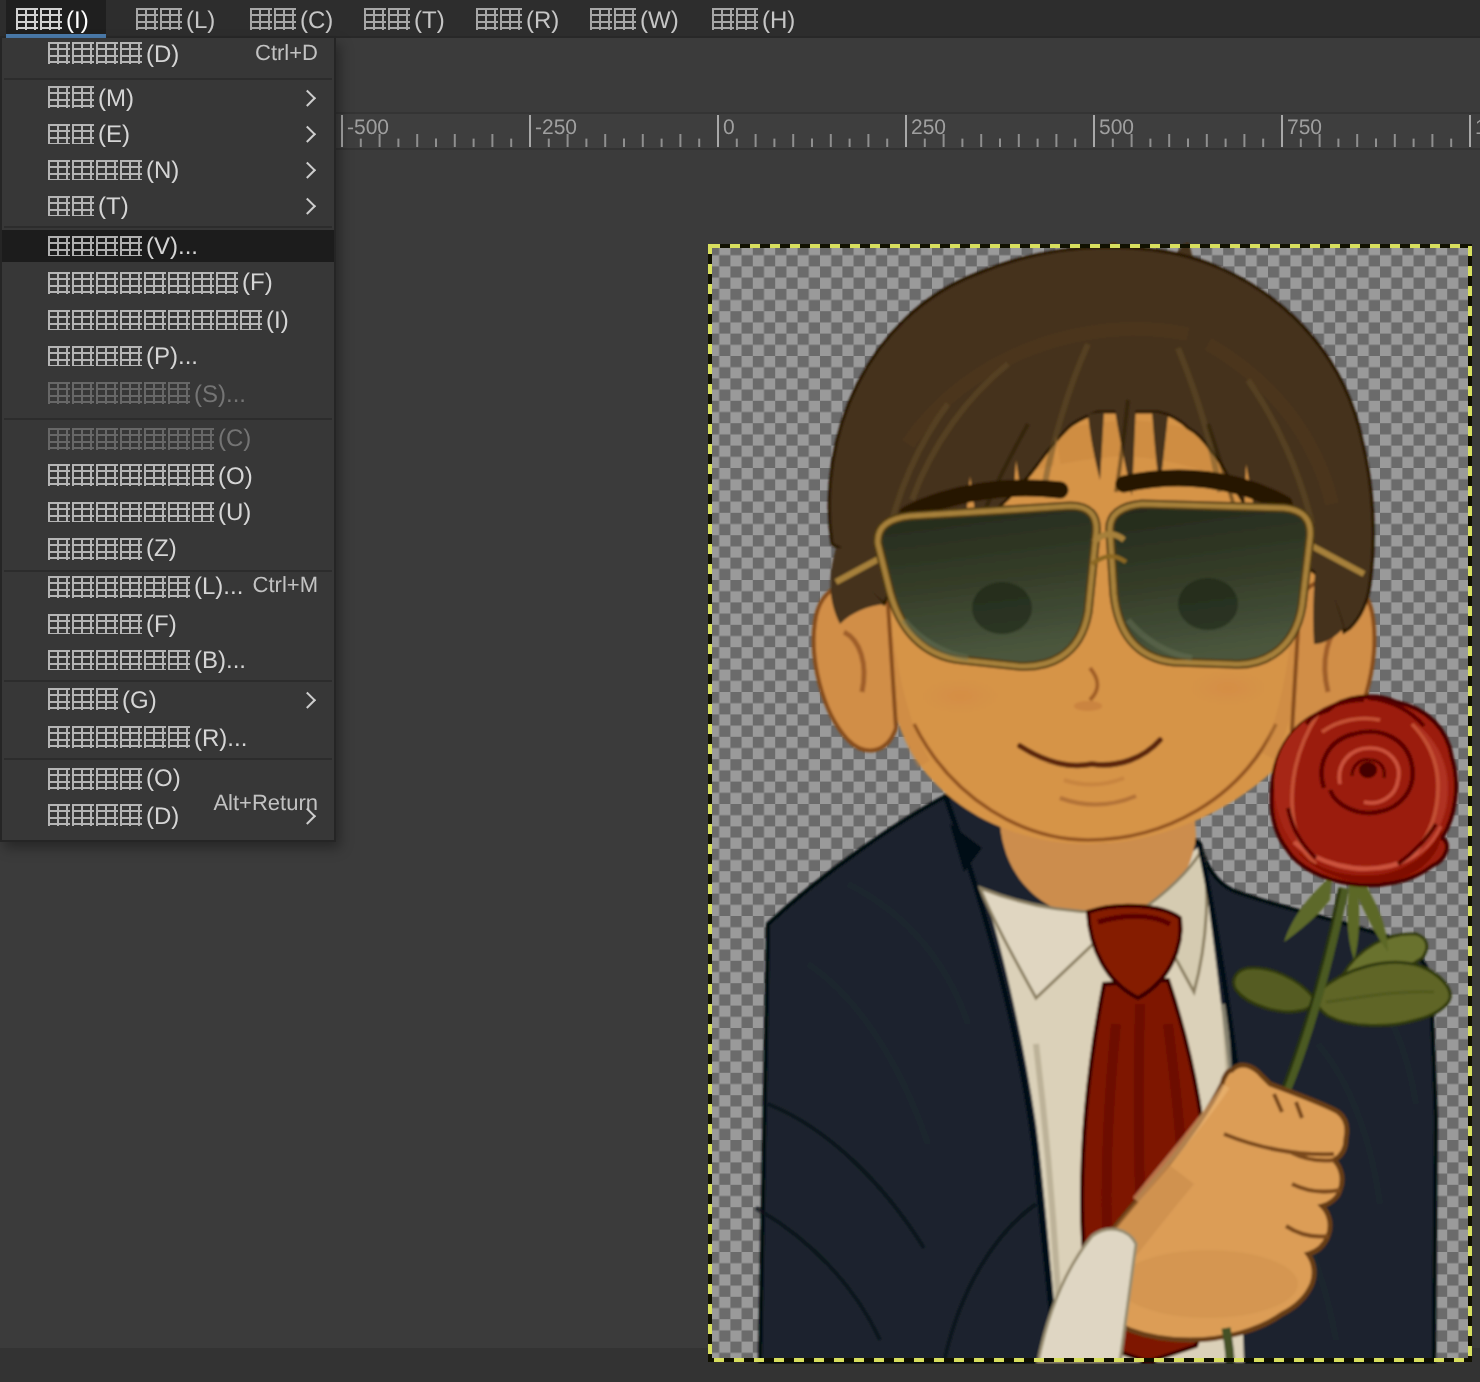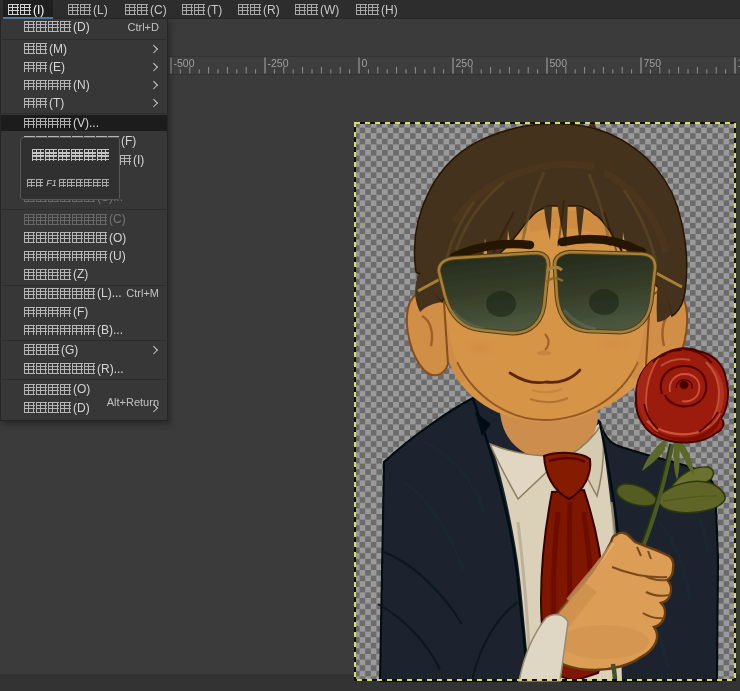--- a/index.html
+++ b/index.html
@@ -318,41 +318,20 @@
         <span class="lt">(D)</span>
       </div>
 <span class="arr" style="top:385.5px"></span>
 <div class="sep" style="top:19.5px"></div>
 <div class="sep" style="top:94.2px"></div>
 <div class="sep" style="top:189.8px"></div>
 <div class="sep" style="top:265.9px"></div>
 <div class="sep" style="top:320.9px"></div>
 <div class="sep" style="top:360.2px"></div>
 </div>
-<div id="tip">
-<div class="tl1">
-        <i class="cb"></i>
-        <i class="cb"></i>
-        <i class="cb"></i>
-        <i class="cb"></i>
-        <i class="cb"></i>
-        <i class="cb"></i>
-      </div>
-<div class="tl2">
-        <i class="cs"></i>
-        <i class="cs"></i>
-        <span style="margin:0 2px">F1</span>
-        <i class="cs"></i>
-        <i class="cs"></i>
-        <i class="cs"></i>
-        <i class="cs"></i>
-        <i class="cs"></i>
-        <i class="cs"></i>
-      </div>
-</div>
 <div id="cv"><svg width="384" height="561" viewBox="0 0 384 561">
 <defs>
 <pattern id="ck" width="11.2" height="11.2" patternUnits="userSpaceOnUse">
 <rect width="11.2" height="11.2" fill="#9a9a9a"></rect>
 <rect x="0" y="0" width="5.6" height="5.6" fill="#6b6b6b"></rect>
 <rect x="5.6" y="5.6" width="5.6" height="5.6" fill="#6b6b6b"></rect>
 </pattern>
 <linearGradient id="lens" x1="0" y1="0" x2="0.18" y2="1">
 <stop offset="0" stop-color="#272d21"></stop>
             <stop offset="0.5" stop-color="#373e2b"></stop>

